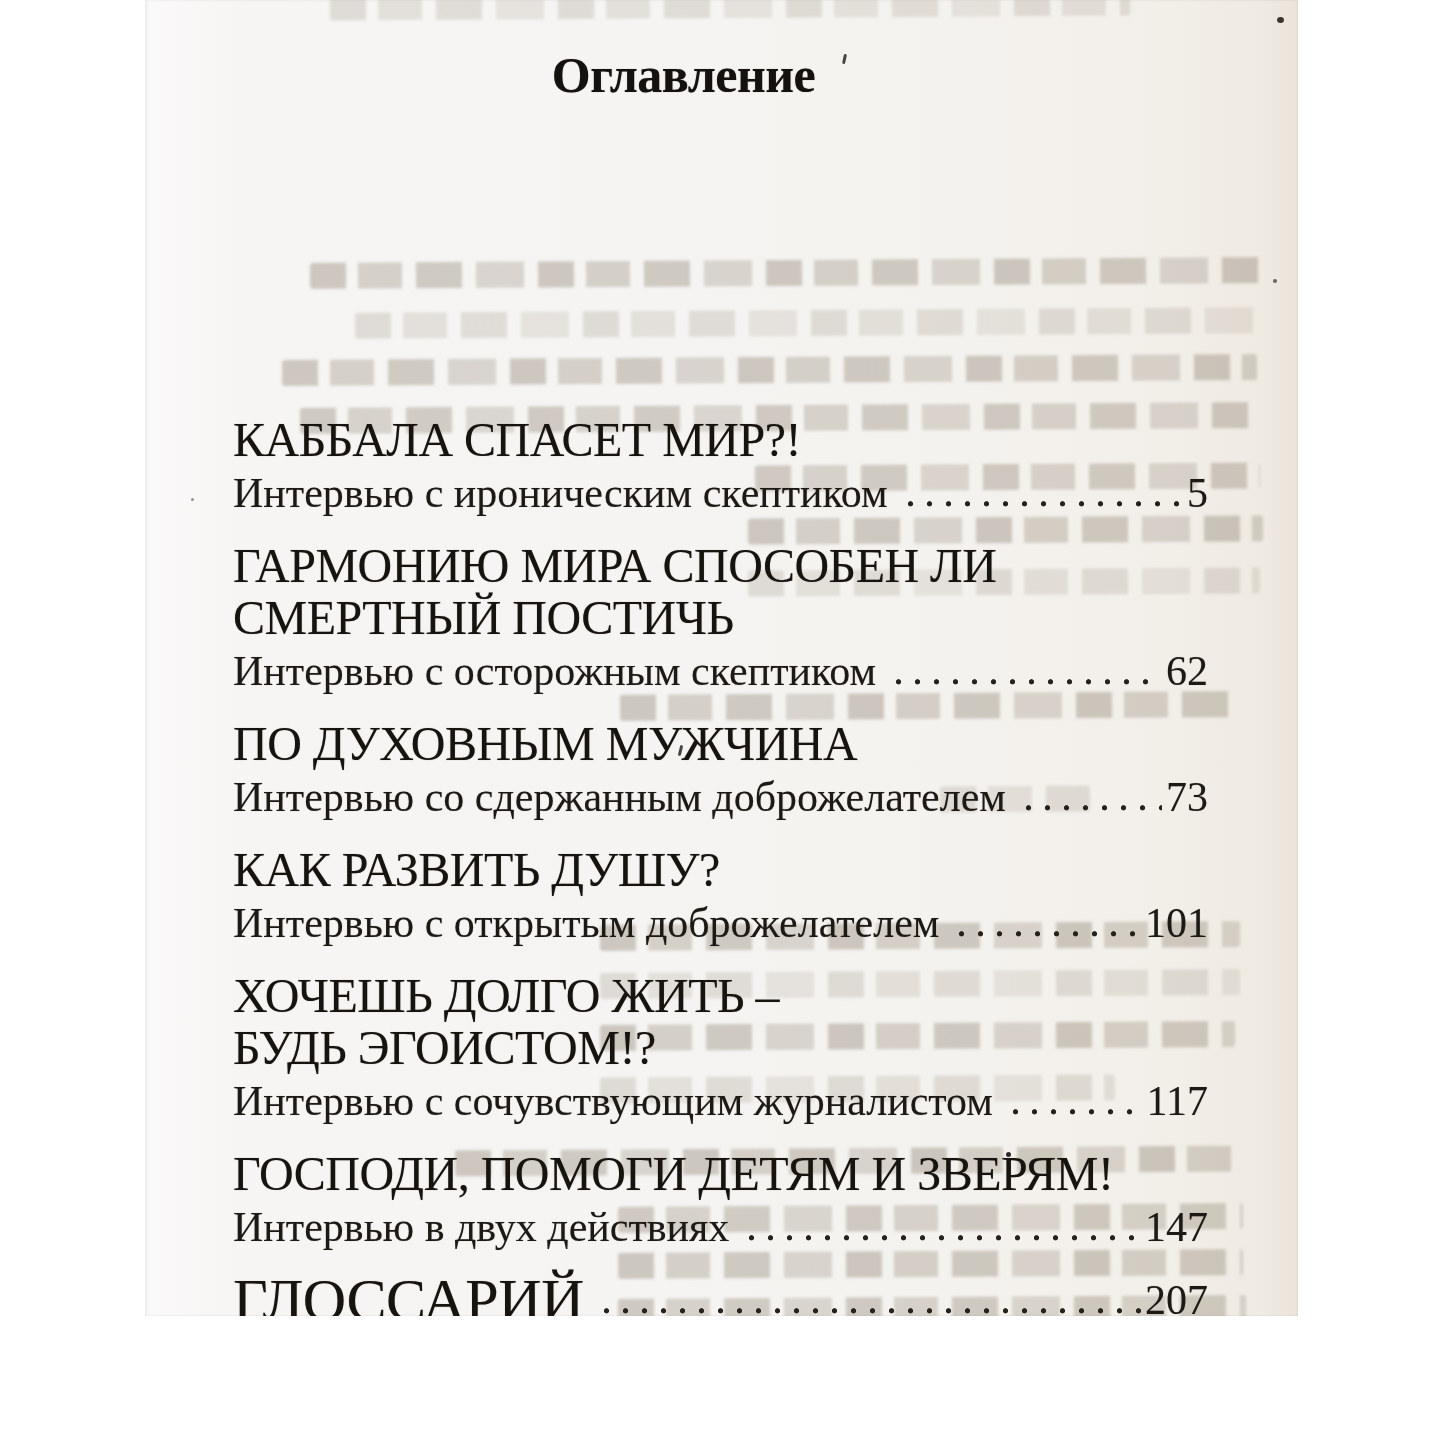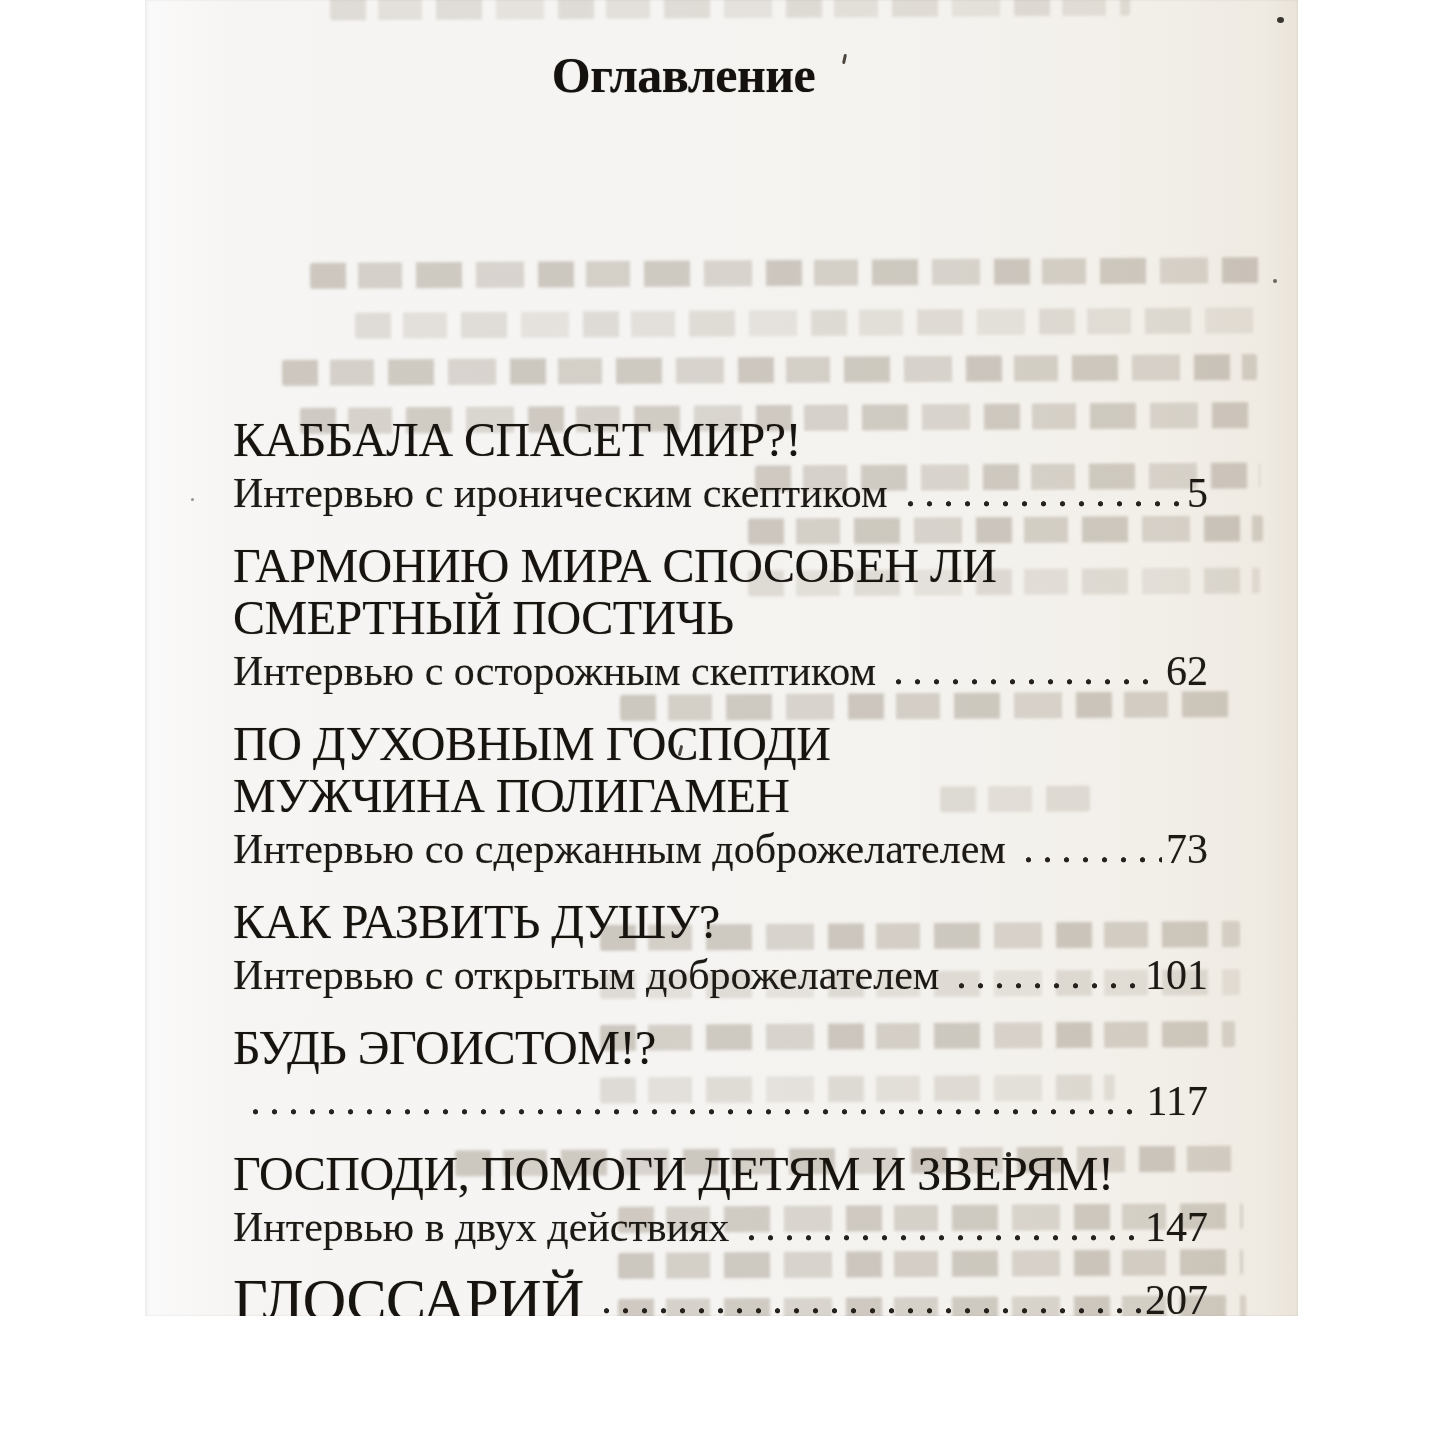--- a/index.html
+++ b/index.html
@@ -153,41 +153,42 @@
       <div class="h-line">ГАРМОНИЮ МИРА СПОСОБЕН ЛИ</div>
       <div class="h-line">СМЕРТНЫЙ ПОСТИЧЬ</div>
       <div class="dotrow">
         <span class="sub-label">Интервью с осторожным скептиком</span>
         <span class="leader"></span>
         <span class="page-num">62</span>
       </div>
     </div>
 
     <div class="entry">
-      <div class="h-line">ПО ДУХОВНЫМ ГОСПОДИ</div>
-      <div class="h-line">МУЖЧИНА ПОЛИГАМЕН</div>
+      <div class="h-line">ПО ДУХОВНЫМ МУЖЧИНА</div>
       <div class="dotrow">
         <span class="sub-label">Интервью со сдержанным доброжелателем</span>
         <span class="leader"></span>
         <span class="page-num">73</span>
       </div>
     </div>
 
     <div class="entry">
       <div class="h-line">КАК РАЗВИТЬ ДУШУ?</div>
       <div class="dotrow">
         <span class="sub-label">Интервью с открытым доброжелателем</span>
         <span class="leader"></span>
         <span class="page-num">101</span>
       </div>
     </div>
 
     <div class="entry">
+      <div class="h-line">ХОЧЕШЬ ДОЛГО ЖИТЬ –</div>
       <div class="h-line">БУДЬ ЭГОИСТОМ!?</div>
       <div class="dotrow">
+        <span class="sub-label">Интервью с сочувствующим журналистом</span>
         <span class="leader"></span>
         <span class="page-num">117</span>
       </div>
     </div>
 
     <div class="entry">
       <div class="h-line">ГОСПОДИ, ПОМОГИ ДЕТЯМ И ЗВЕРЯМ!</div>
       <div class="dotrow">
         <span class="sub-label">Интервью в двух действиях</span>
         <span class="leader"></span>

